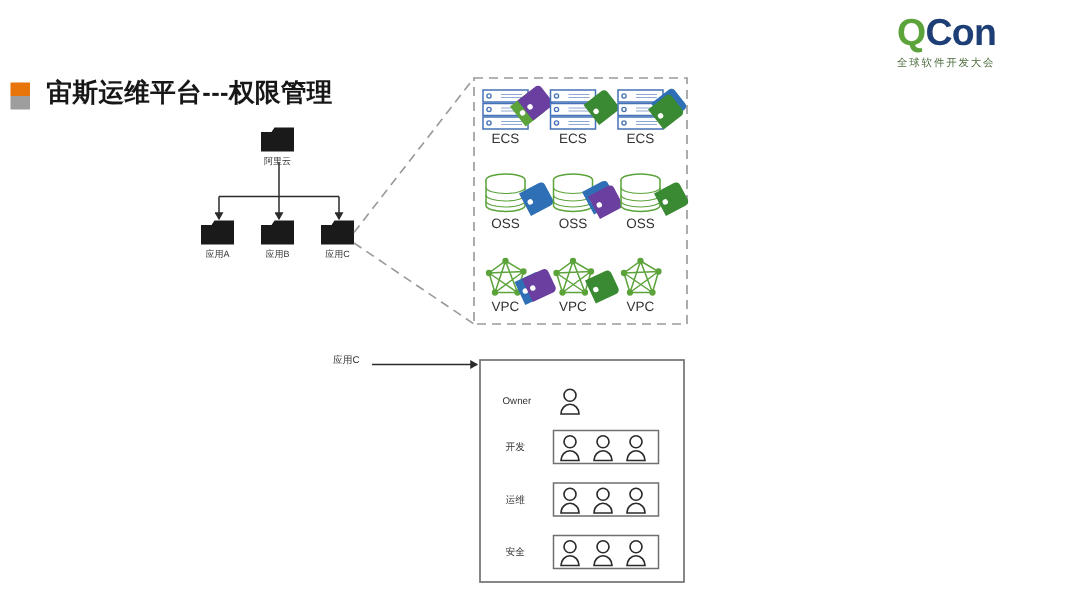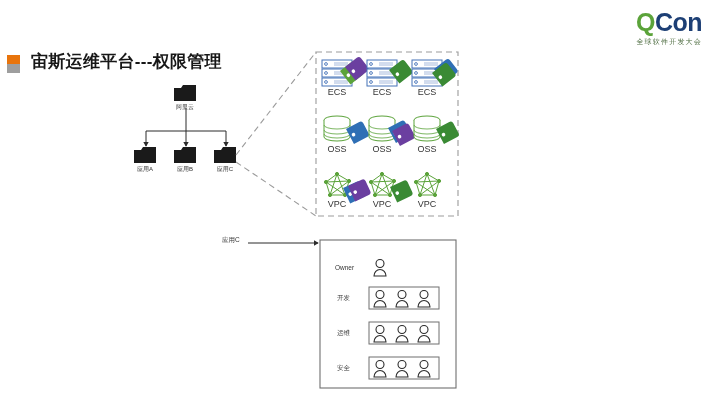--- a/index.html
+++ b/index.html
@@ -11,21 +11,21 @@
   
   .slide-title-row{position:absolute;left:0;top:12px;width:560px;height:34px;margin-top:36px;}
   .title-marker{position:absolute;left:7px;top:7px;width:13px;height:18px;}
   .title-marker .mk-top{width:100%;height:50%;background:#e8740c;}
   .title-marker .mk-bot{width:100%;height:50%;background:#9e9e9e;}
   .slide-title{
     position:absolute;left:31px;top:2px;font-size:17px;font-weight:bold;
     letter-spacing:.3px;color:#171717;white-space:nowrap;
   }
   
-  .qcon{position:absolute;right:18px;top:10px;text-align:right;width:104px;}
+  .qcon{position:absolute;right:18px;top:10px;text-align:left;width:104px;}
   .qcon-word{font-size:25px;font-weight:bold;line-height:1;letter-spacing:-.5px;}
   .qcon-q{color:#5ba33a;}
   .qcon-con{color:#1d3f75;}
   .qcon-sub{font-size:7px;color:#4c6b3f;letter-spacing:1.2px;margin-top:2px;white-space:nowrap;}
   
   .canvas{position:absolute;left:0;top:0;width:628px;height:405px;}
   svg.layer{position:absolute;left:0;top:0;width:720px;height:405px;overflow:visible;}
   .lbl{position:absolute;font-size:6px;color:#333;text-align:center;white-space:nowrap;}
   .lbl-res{position:absolute;font-size:9px;color:#333;text-align:center;white-space:nowrap;}
   .lbl-role{position:absolute;font-size:6.5px;color:#333;white-space:nowrap;}

